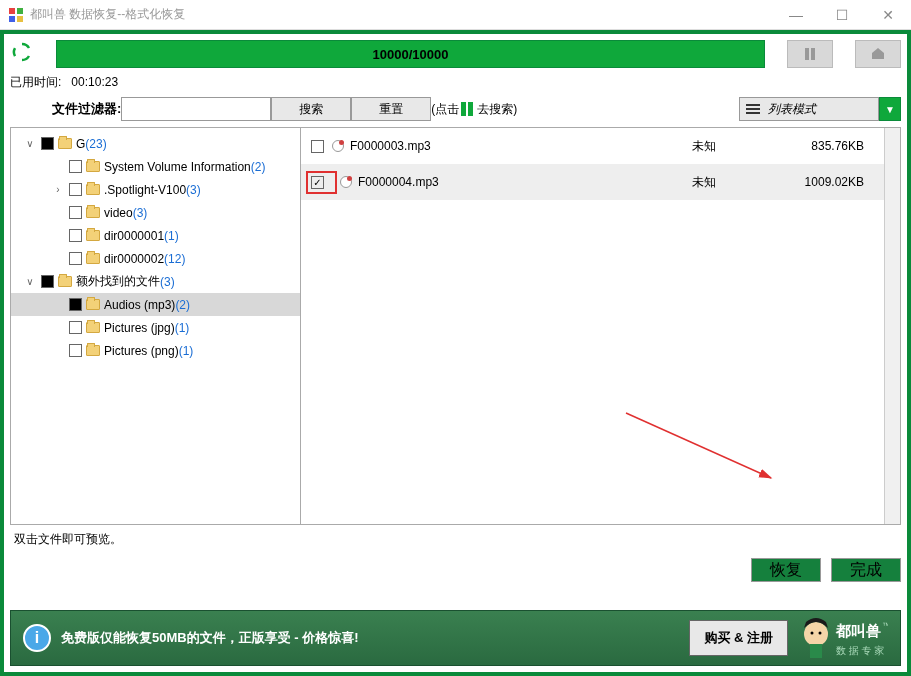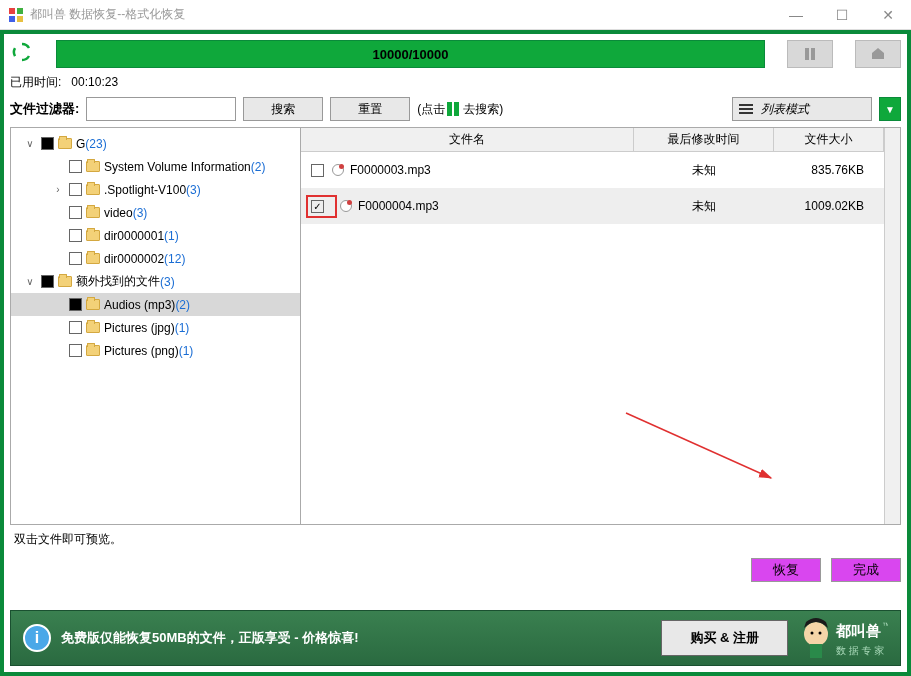--- a/index.html
+++ b/index.html
@@ -13,21 +13,21 @@
 
 .outer-border { border: 4px solid #0a8a3a; height: 646px; background: #fff; padding: 6px; position: relative; }
 
 .progress-row { display: flex; align-items: flex-start; gap: 22px; margin-bottom: 4px; }
 .spinner { width: 24px; height: 24px; display: flex; align-items: center; justify-content: center; }
 .progress-bar { flex: 1; height: 28px; background: #0fa83b; border: 1px solid #0a8a3a; display: flex; align-items: center; justify-content: center; color: #000; font-weight: bold; font-size: 13px; }
 .ctrl-btn { width: 46px; height: 28px; background: #d8d8d8; border: 1px solid #bbb; display: flex; align-items: center; justify-content: center; color: #888; cursor: pointer; }
 
 .status-row { display: flex; justify-content: space-between; font-size: 12px; color: #000; padding: 2px 0 6px 0; }
 
-.filter-row { display: flex; align-items: center; gap: 7px; margin-bottom: 6px; }
+.filter-row { display: flex; align-items: center; gap: 0; margin-bottom: 6px; margin-left: 42px; }
 .filter-label { font-size: 13px; font-weight: bold; color: #000; }
 .filter-input { width: 150px; height: 24px; border: 1px solid #999; padding: 0 4px; font-size: 12px; }
 .filter-btn { width: 80px; height: 24px; background: #e8e8e8; border: 1px solid #999; font-size: 12px; cursor: pointer; }
 .hint-text { font-size: 12px; color: #000000; display: flex; align-items: center; gap: 2px; }
 .pause-icon { display: inline-flex; width: 14px; height: 14px; gap: 2px; }
 .pause-icon span { width: 5px; height: 14px; background: #0fa83b; }
 .view-mode { width: 140px; height: 24px; background: #e8e8e8; border: 1px solid #999; display: flex; align-items: center; padding: 0 6px; font-size: 12px; cursor: pointer; gap: 6px; font-style: italic; }
 .view-mode-drop { width: 22px; height: 24px; background: #0fa83b; border: 1px solid #0a8a3a; display: flex; align-items: center; justify-content: center; color: #fff; font-size: 10px; cursor: pointer; }
 
 .main-area { display: flex; border: 1px solid #aaa; height: 398px; }
@@ -60,26 +60,26 @@
 .row-name { flex: 1; }
 .row-date { width: 140px; text-align: center; }
 .row-size { width: 100px; text-align: right; padding-right: 10px; }
 .list-scroll { width: 16px; background: #f0f0f0; border-left: 1px solid #ccc; }
 
 .arrow-annotation { position: absolute; pointer-events: none; }
 
 .preview-hint { text-align: left; font-size: 12px; padding: 6px 4px; }
 
 .action-row { display: flex; justify-content: flex-end; gap: 10px; padding: 4px 0 8px 0; }
-.action-btn { width: 70px; height: 24px; background: #d946ef; border: 1px solid #999; font-size: 13px; cursor: pointer; }
+.action-btn { width: 70px; height: 24px; background: #15803d; border: 1px solid #999; font-size: 16px; cursor: pointer; }
 
 .footer-bar { height: 56px; background: linear-gradient(#3a8050, #2a6a40); border: 1px solid #1a5030; display: flex; align-items: center; padding: 0 12px; gap: 10px; position: absolute; bottom: 6px; left: 6px; right: 6px; }
 .info-icon { width: 28px; height: 28px; background: #4aa8e8; border-radius: 50%; display: flex; align-items: center; justify-content: center; color: #fff; font-weight: bold; font-size: 16px; border: 2px solid #fff; }
 .footer-text { color: #fff; font-size: 13px; font-weight: bold; flex: 1; }
-.buy-btn { background: #e8e8e8; border: 1px solid #666; padding: 8px 28px; font-size: 13px; font-weight: bold; cursor: pointer; }
+.buy-btn { background: #e8e8e8; border: 1px solid #666; padding: 8px 14px; font-size: 13px; font-weight: bold; cursor: pointer; }
 .mascot { width: 90px; height: 48px; }
 
 .list-icon-bars { display: inline-flex; flex-direction: column; gap: 2px; margin-right: 2px; }
 .list-icon-bars span { width: 14px; height: 2px; background: #333; }
 </style>
 </head>
 <body>
 
 <div class="titlebar">
   <svg class="app-icon" viewBox="0 0 16 16">
@@ -229,25 +229,20 @@
         <div class="tree-item">
           <span class="tree-spacer" style="width:36px"></span>
           <span class="tree-toggle"></span>
           <span class="tree-check "></span>
           <span class="folder-icon"></span>
           <span class="tree-label">Pictures (png) </span>
           <span class="tree-count">(1)</span>
         </div>
       </div>
     <div class="list-panel">
-      <div class="list-header">
-        <div class="list-header-cell lh-name">文件名</div>
-        <div class="list-header-cell lh-date">最后修改时间</div>
-        <div class="list-header-cell lh-size">文件大小</div>
-      </div>
       <div class="list-body" id="list">
           <div class="list-row">
             <span class="row-check"></span>
             <span class="file-icon"></span>
             <span class="row-name">F0000003.mp3</span>
             <span class="row-date">未知</span>
             <span class="row-size">835.76KB</span>
           </div>
           <div class="list-row alt">
             <span class="red-box">

